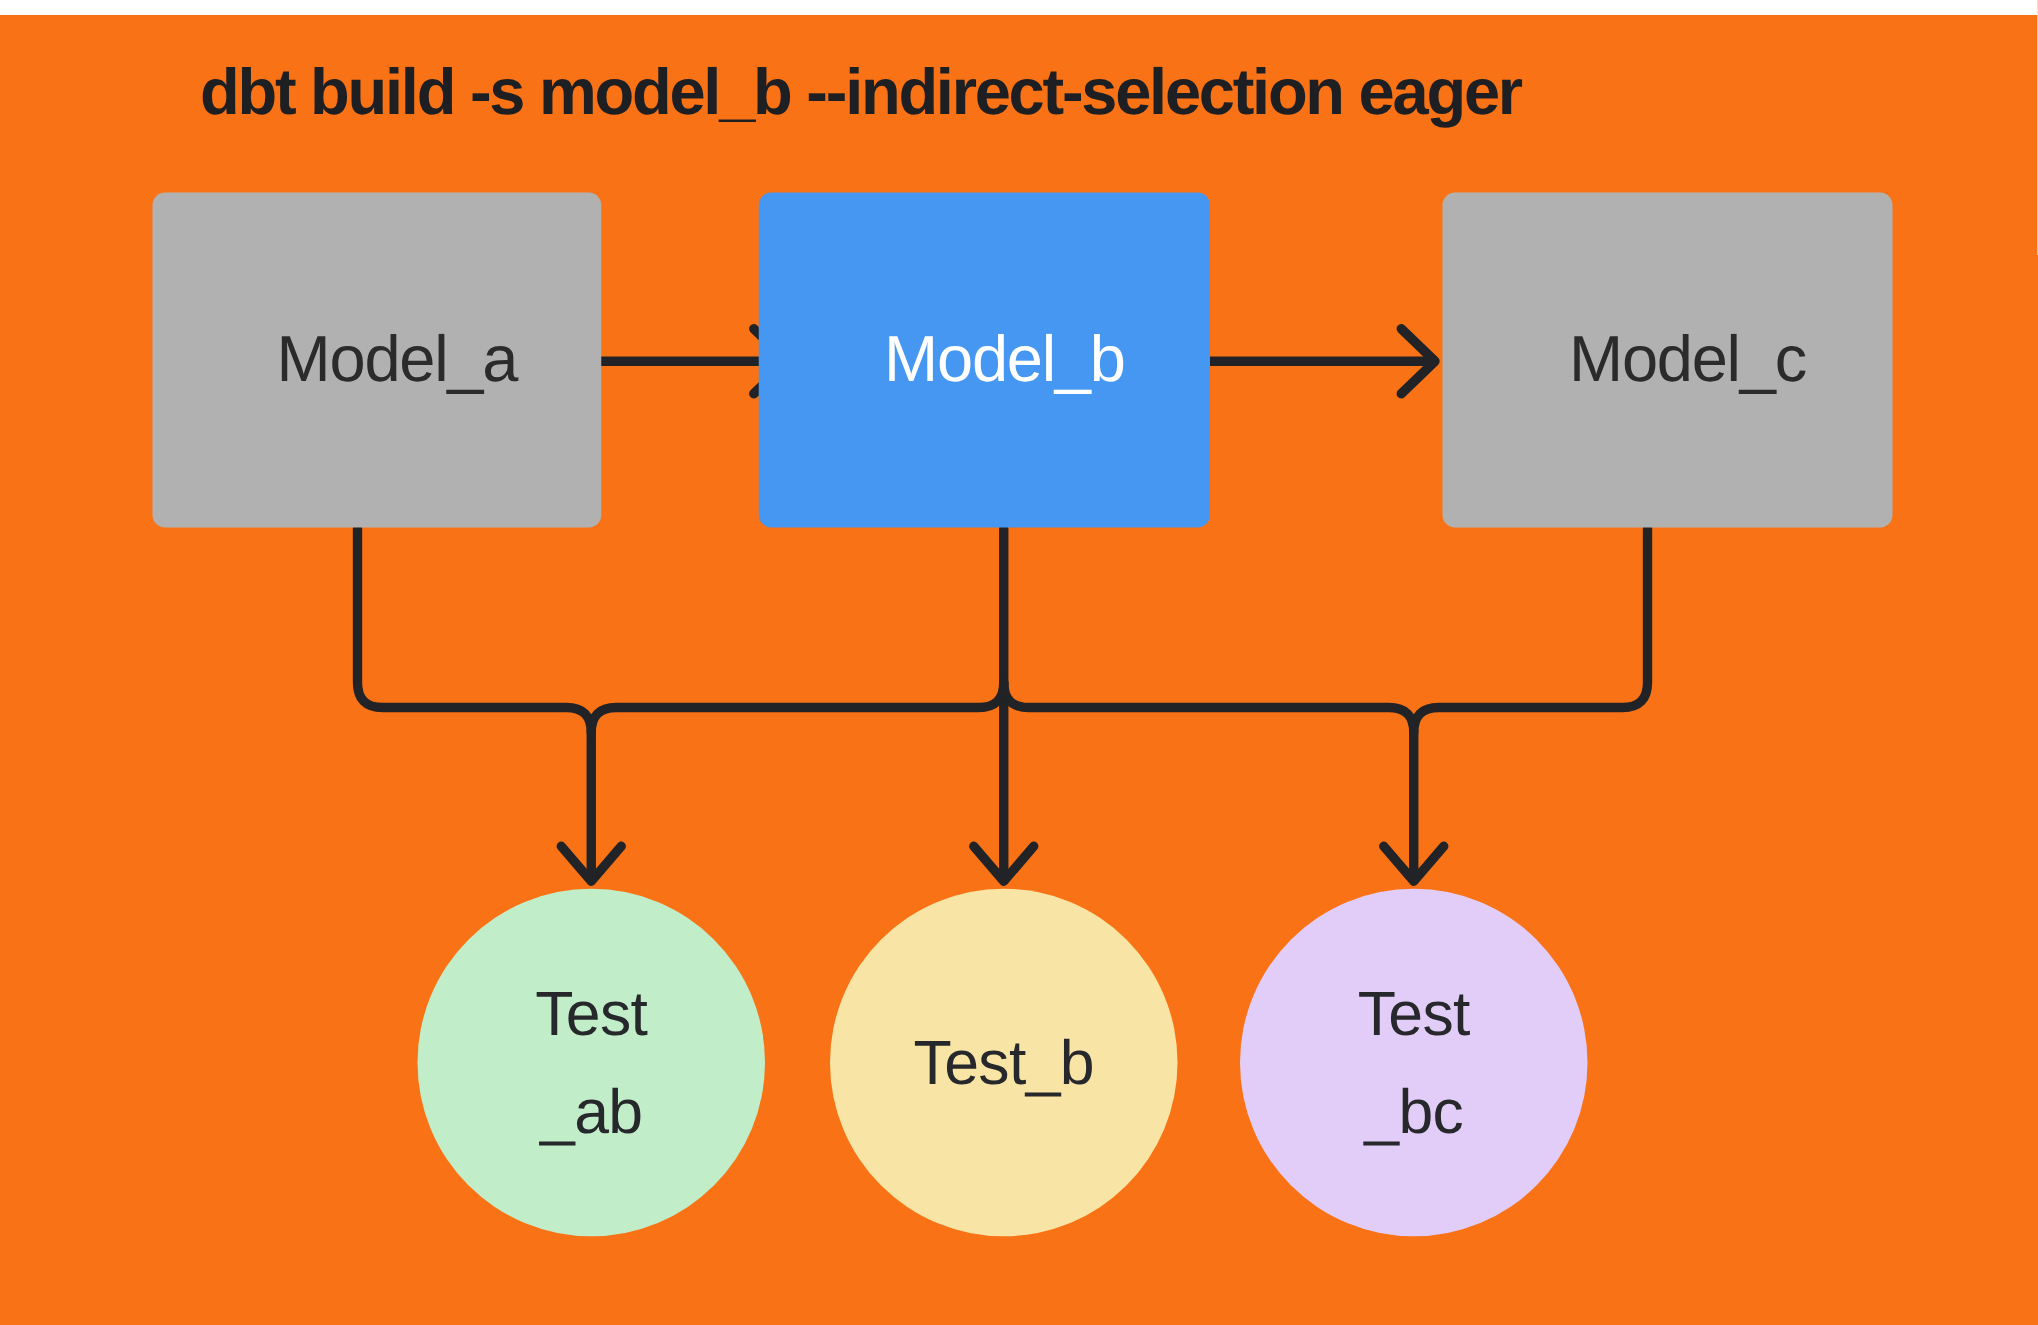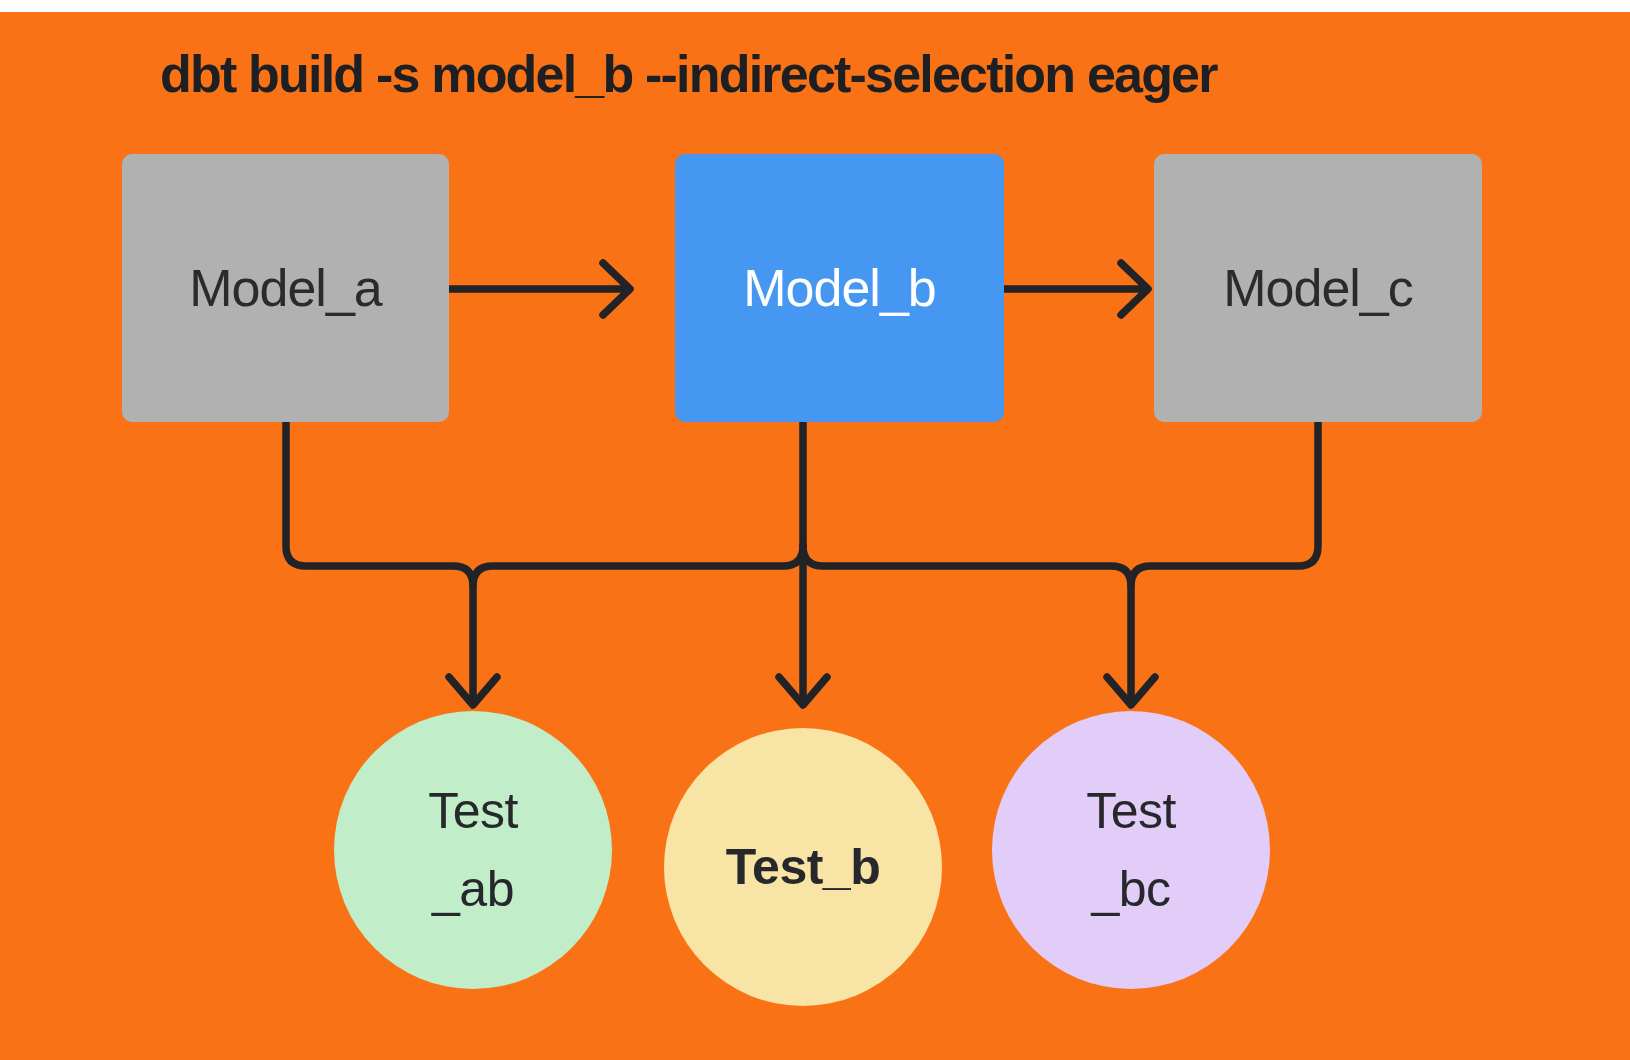--- a/index.html
+++ b/index.html
@@ -46,20 +46,21 @@
     justify-content: center;
     text-align: center;
   }
   .model-box {
     width: 328px;
     height: 268px;
     border-radius: 10px;
     font-size: 52px;
     font-weight: 500;
     letter-spacing: -1px;
+    padding-left: 32px;
   }
   .test-circle {
     width: 278px;
     height: 278px;
     border-radius: 50%;
     font-size: 50px;
     font-weight: 500;
     letter-spacing: -0.5px;
     line-height: 1.56;
   }
@@ -91,34 +92,34 @@
     <path d="M 1107 665 L 1131 693 L 1155 665" style="stroke: rgb(33, 35, 38);"></path>
 
     <path d="M 473 574 Q 473 554 493 554 H 783 Q 803 554 803 534" style="stroke: rgb(33, 35, 38);"></path>
     <path d="M 803 534 Q 803 554 823 554 H 1111 Q 1131 554 1131 574" style="stroke: rgb(33, 35, 38);"></path>
   </svg>
 
   <div class="node model-box" style="left: 122px; top: 142px; width: 327px; background: rgb(177, 177, 177); color: rgb(43, 43, 43);">
     <span>Model_a</span>
   </div>
 
-  <div class="node model-box" style="left: 675px; top: 142px; width: 329px; background: rgb(69, 151, 241); color: rgb(255, 255, 255);">
+  <div class="node model-box" style="left: 607px; top: 142px; width: 329px; background: rgb(69, 151, 241); color: rgb(255, 255, 255);">
     <span>Model_b</span>
   </div>
 
   <div class="node model-box" style="left: 1154px; top: 142px; background: rgb(177, 177, 177); color: rgb(43, 43, 43); align-items: center;">
     <span>Model_c</span>
   </div>
 
   <div class="node test-circle" style="left: 334px; top: 699px; background: rgb(194, 237, 201); color: rgb(38, 40, 43);">
     <span>Test</span>
     <span>_ab</span>
   </div>
 
-  <div class="node test-circle" style="left: 664px; top: 716px; background: rgb(248, 229, 166); color: rgb(38, 40, 43); font-weight: bold;">
+  <div class="node test-circle" style="left: 664px; top: 699px; background: rgb(248, 229, 166); color: rgb(38, 40, 43);">
     <span>Test_b</span>
 
   </div>
 
   <div class="node test-circle" style="left: 992px; top: 699px; background: rgb(226, 205, 248); color: rgb(38, 40, 43);">
     <span>Test</span>
     <span>_bc</span>
   </div>
 
 </div>

